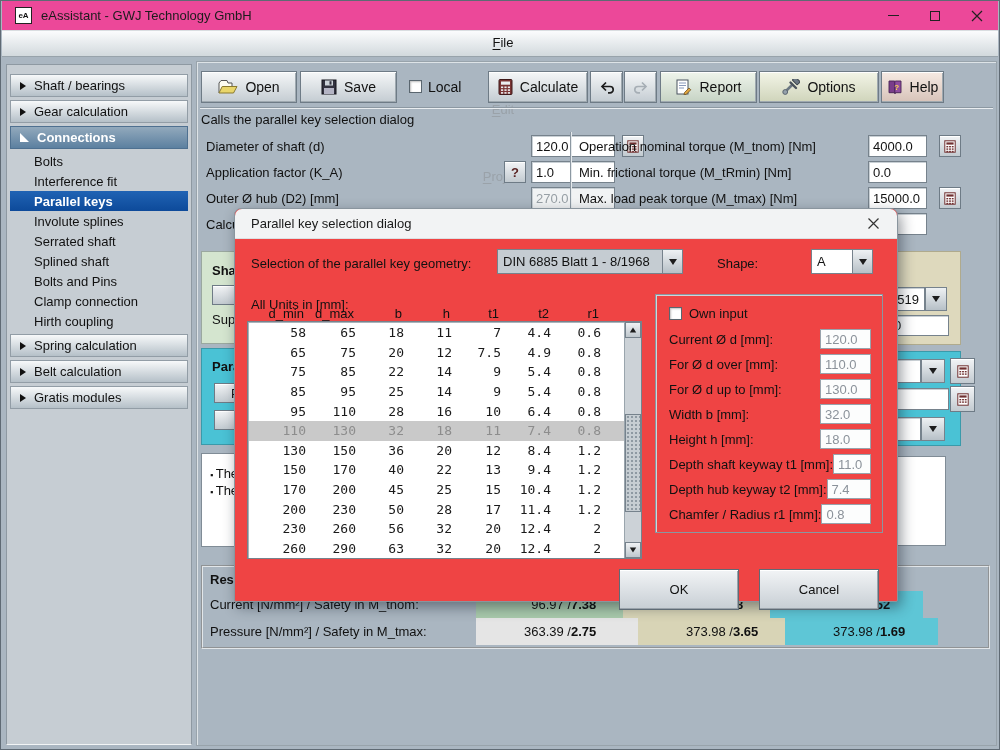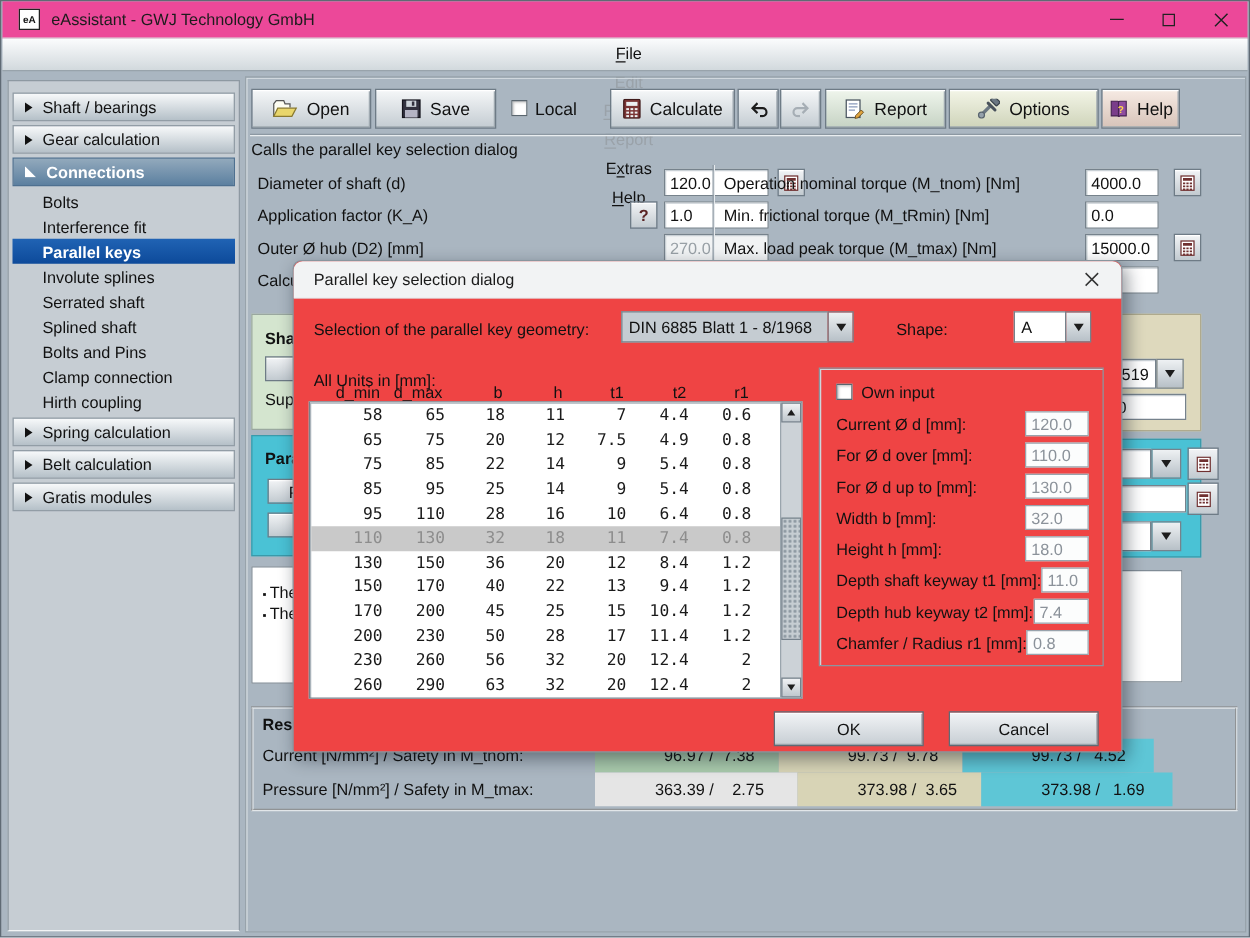--- a/index.html
+++ b/index.html
@@ -20,21 +20,21 @@
   .win-controls { margin-left:auto; display:flex; height:30px; }
   .win-btn { width:42px; height:30px; display:flex; align-items:center; justify-content:center; }
   .glyph-min { width:11px; height:1px; background:#222; }
   .glyph-max { width:10px; height:10px; border:1px solid #222; }
 
   
   .menubar { position:absolute; left:1px; top:30px; right:1px; height:26px;
              background:linear-gradient(#fbfcfd,#d2d9dd); border-bottom:1px solid #98a3ab;
              display:flex; align-items:center; padding-left:6px;flex-direction:column; }
   .menu-item { padding:4px 11px; font-size:13px; color:#111; }
-  .menu-item.disabled { color:#9aa2a9; }
+  .menu-item.disabled { color:#9aa2a9;margin-top:44px; }
   .menu-item u { text-underline-offset:2px; }
 
   
   .main-area { position:absolute; left:195px; top:60px; width:801px; height:685px;
                border:1px solid #98a3ab; box-shadow:inset 1px 1px 0 #dde3e7; }
   .sidebar { position:absolute; left:5px; top:63px; width:186px; height:681px;
              background:#c6cdd3; border:1px solid #8e99a2; border-bottom-color:#f2f4f5;
              padding-top:6px; }
   .nav-row { display:flex; align-items:center; font-size:13px; }
   .nav-row.group { height:23px; margin:3px 3px 2px 3px; padding-left:9px; gap:8px;
@@ -94,21 +94,21 @@
             border-right:4px solid transparent; border-bottom:6px solid #1d1d1d; }
 
   
   .results { position:absolute; left:200px; top:564px; width:789px; height:84px;
              border:2px groove #e2e6e9; }
   .res-title { position:absolute; left:7px; top:5px; font-weight:bold; font-size:13px; }
   .res-row { position:absolute; left:2px; display:flex; height:27px; align-items:center; }
   .res-label { width:271px; padding-left:5px; font-size:13px; }
   .res-cell { height:27px; display:flex; align-items:center; }
   .res-cell .v1 { width:95px; text-align:right; font-size:13px; }
-  .res-cell .v2 { flex:1; text-align:center; padding-right:12px; font-size:13px; }
+  .res-cell .v2 { flex:1; text-align:left; padding-right:12px; font-size:13px;font-weight:bold; }
 
   
   .dialog { position:absolute; left:233px; top:207px; width:664px; height:394px;
             background:#ef4444; border:1px solid #8a959e; border-radius:7px 7px 2px 2px;
             box-shadow:3px 5px 14px rgba(15,25,35,.45); z-index:10; }
   .dlg-titlebar { height:30px; background:#f2f3f4; border-radius:7px 7px 0 0;
             border-bottom:1px solid #dcdfe2; display:flex; align-items:center;
             padding:0 9px 0 16px; font-size:13px; color:#1a1a1a; }
   .dlg-close { margin-left:auto; width:30px; height:24px; display:flex;
             align-items:center; justify-content:center; }
@@ -143,21 +143,21 @@
 
   .groupbox { position:absolute; left:420px; top:85px; width:228px; height:239px;
               border:1px solid #8a96a0; box-shadow:inset 1px 1px 0 #cfd6db; }
   .own-row { position:absolute; left:13px; top:11px; display:flex; gap:7px; align-items:center; }
   .dlg-fields { position:absolute; left:0; top:34px; right:0; }
   .dlg-frow { display:flex; justify-content:space-between; align-items:center;
               height:20px; margin:0 11px 5px 13px; }
   .dlg-flabel { font-size:13px; white-space:nowrap; }
   .dlg-fvalue { width:51px; height:20px; background:#fcfdfd; border:1px solid #98a3ac;
               color:#8b929a; font-size:13px; display:flex; align-items:center; padding-left:4px; }
-  .dlg-btn { position:absolute; top:360px; width:120px; height:28px;
+  .dlg-btn { position:absolute; top:360px; width:120px; height:41px;
              background:linear-gradient(#f2f4f6,#c7ced4); border:1px solid #5f6b75;
              box-shadow:inset 0 1px 0 #fff, inset -1px -1px 0 #9aa3ab;
              display:flex; align-items:center; justify-content:center; font-size:13px; }
 
   svg { display:block; }
 </style>
 </head>
 <body>
 
 <div class="window">

